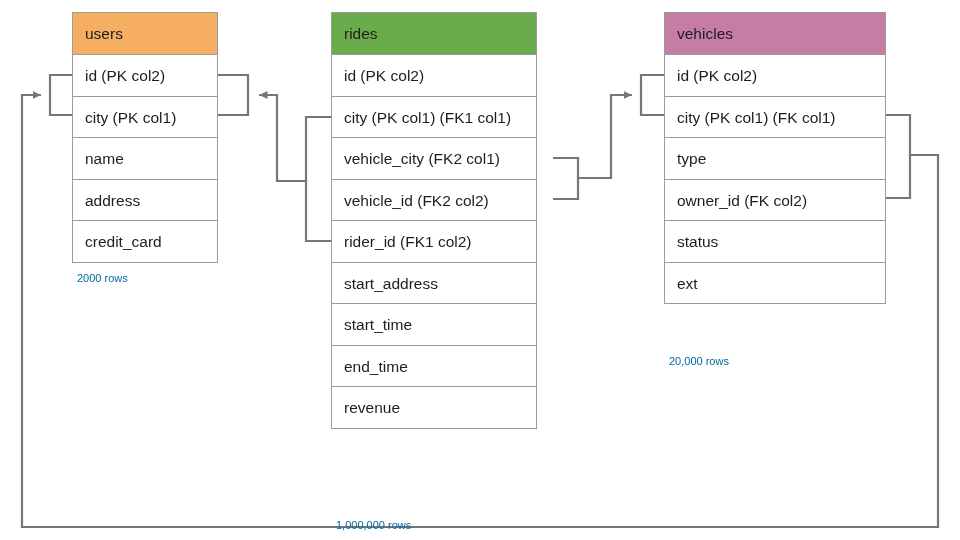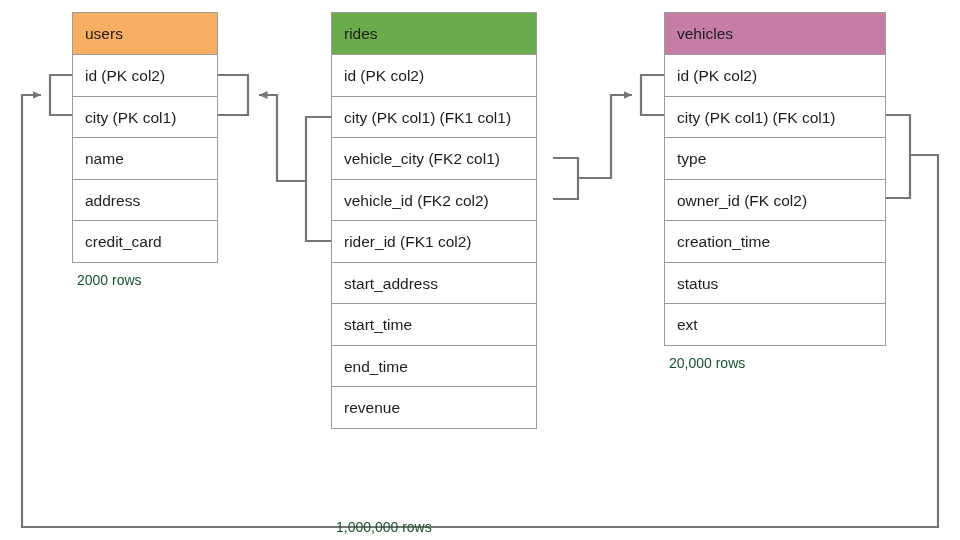--- a/index.html
+++ b/index.html
@@ -51,22 +51,22 @@
     padding: 0 0 0 12px;
     font-size: 15.5px;
     color: #1d1d1d;
     border-bottom: 1px solid #9b9b9b;
     white-space: nowrap;
     overflow: hidden;
     background: #ffffff;
   }
   .row-count {
     position: absolute;
-    font-size: 14px;
-    color: #14532d;
+    font-size: 11px;
+    color: #0369a1;
     white-space: nowrap;
   }
 </style>
 </head>
 <body>
 
 <div id="canvas">
 
   <svg id="connectors" viewBox="0 0 960 540" width="960" height="540">
     <defs>
@@ -120,20 +120,19 @@
         <div class="entity-field">end_time</div>
         <div class="entity-field">revenue</div>
       </div>
       <div class="row-count" style="left: 336px; top: 508px; margin-top: 11px;">1,000,000 rows</div>
       <div class="entity" style="left: 664px; top: 12px; width: 222px;">
         <div class="entity-header" style="background: rgb(197, 125, 165);">vehicles</div>
         <div class="entity-field">id (PK col2)</div>
         <div class="entity-field">city (PK col1) (FK col1)</div>
         <div class="entity-field">type</div>
         <div class="entity-field">owner_id (FK col2)</div>
-        <div class="entity-field">creation_time</div>
         <div class="entity-field">status</div>
         <div class="entity-field">ext</div>
       </div>
       <div class="row-count" style="left: 669px; top: 354.5px;">20,000 rows</div>
     </div>
 
 </div>
 
 </body></html>

